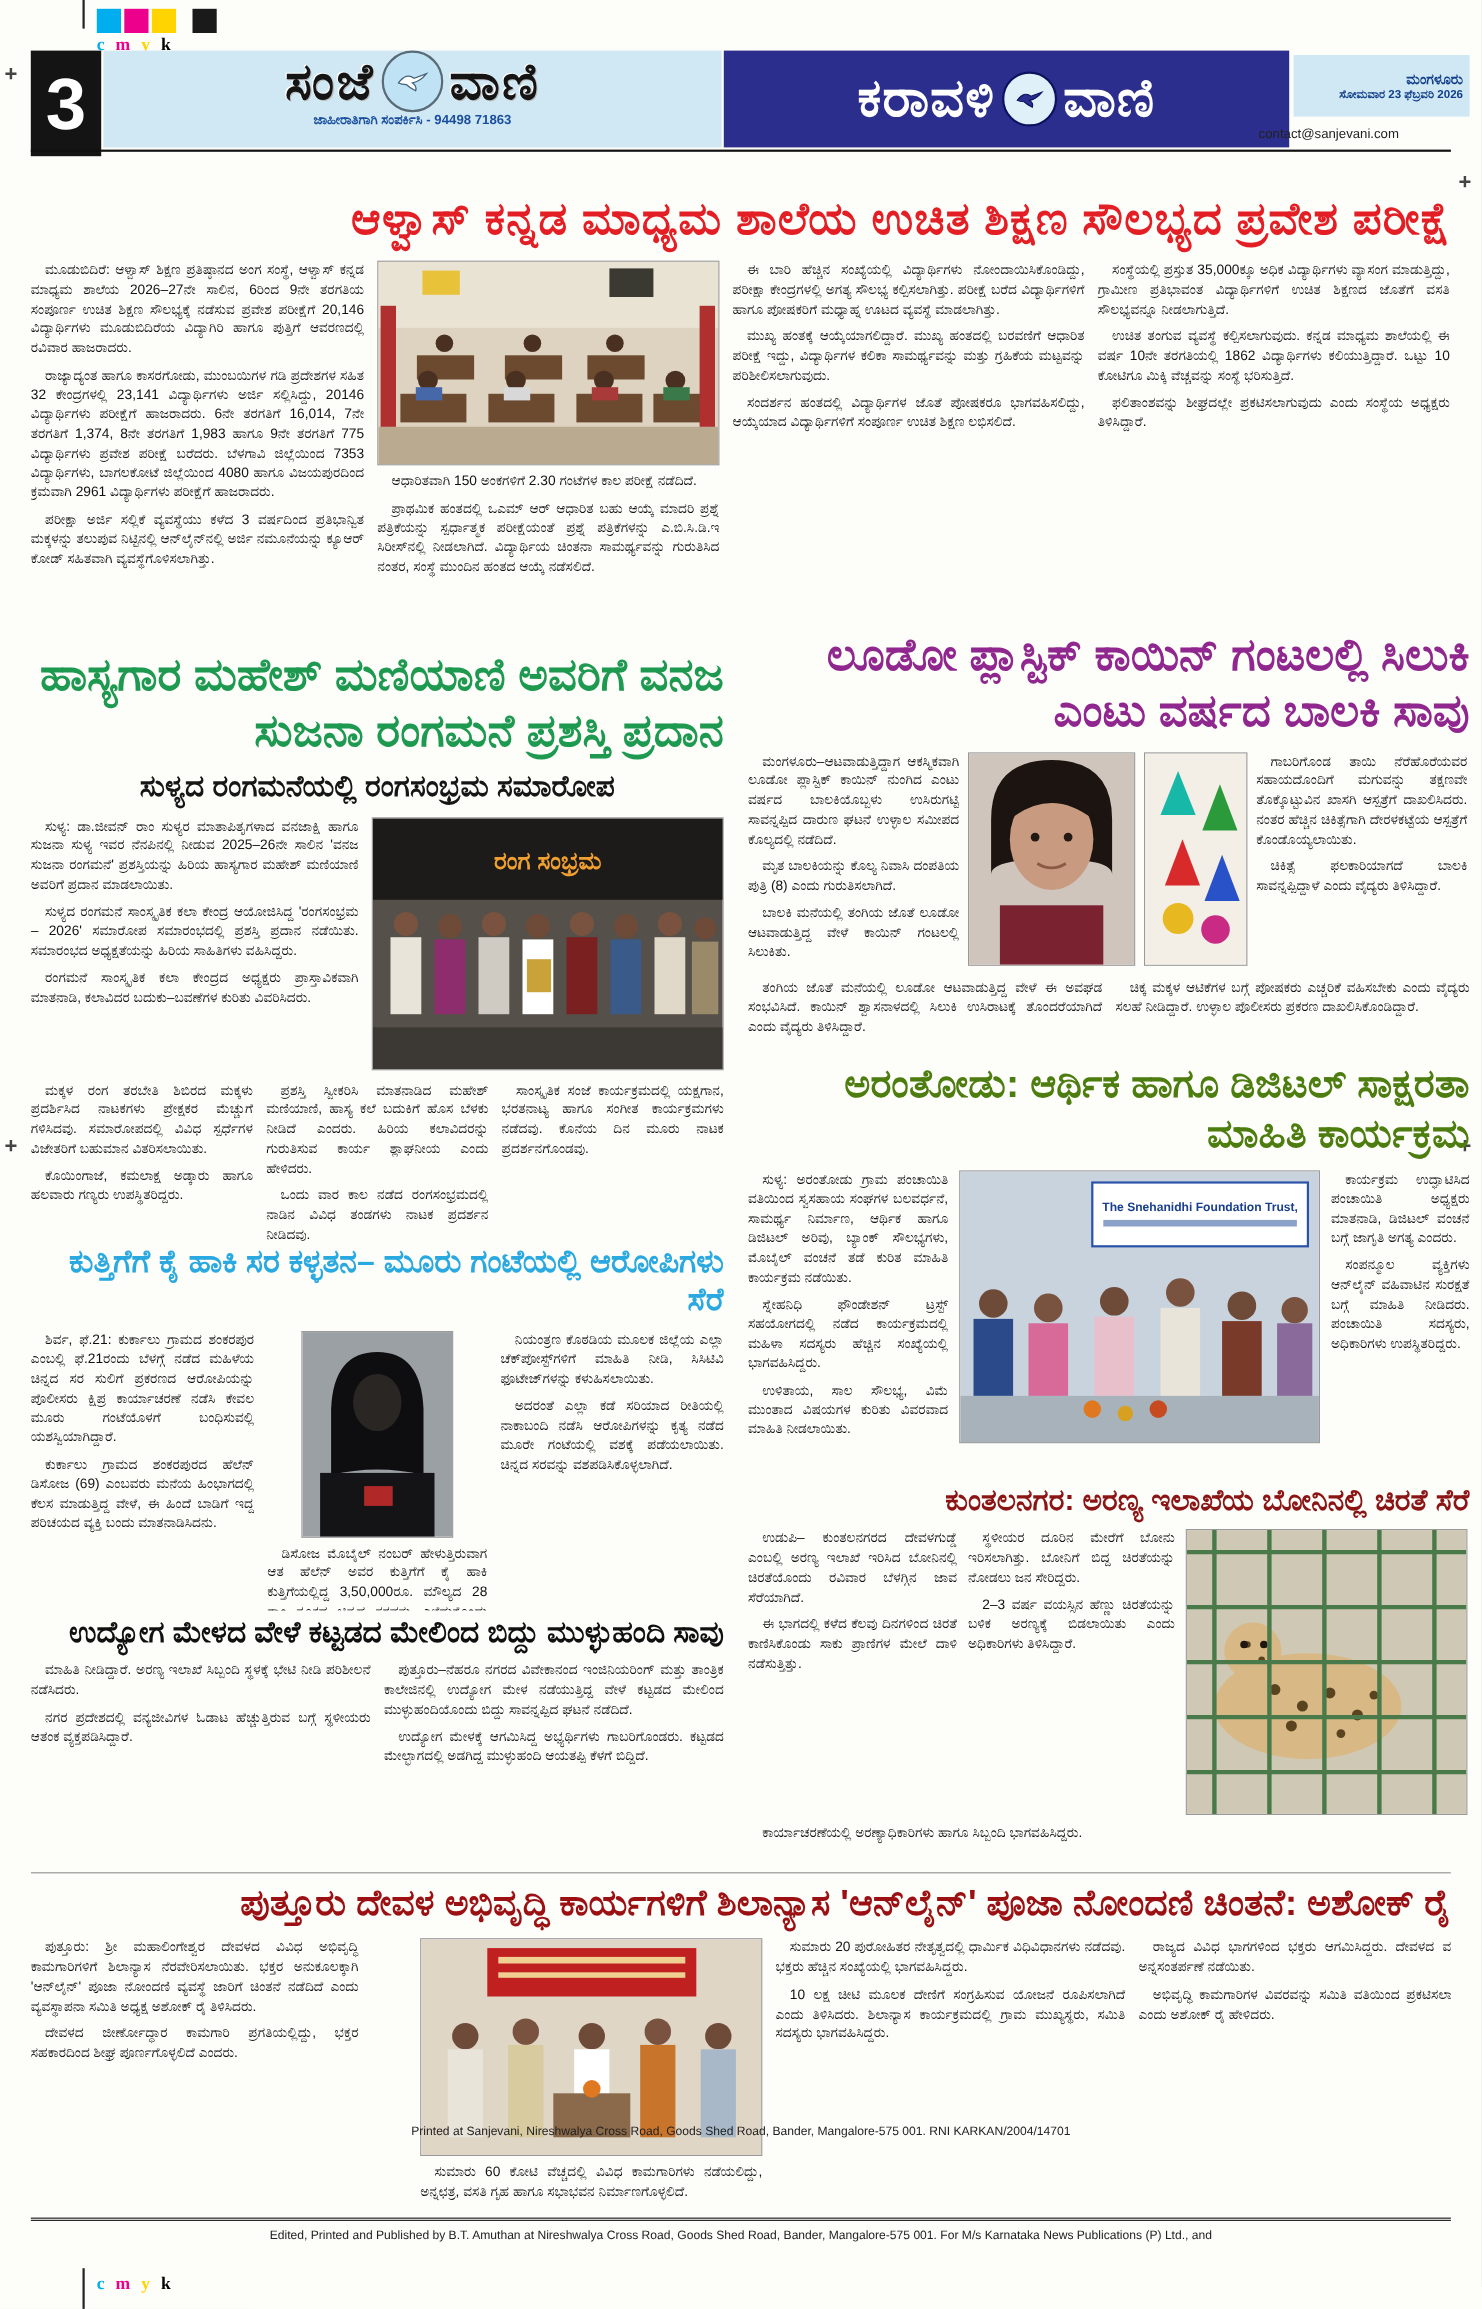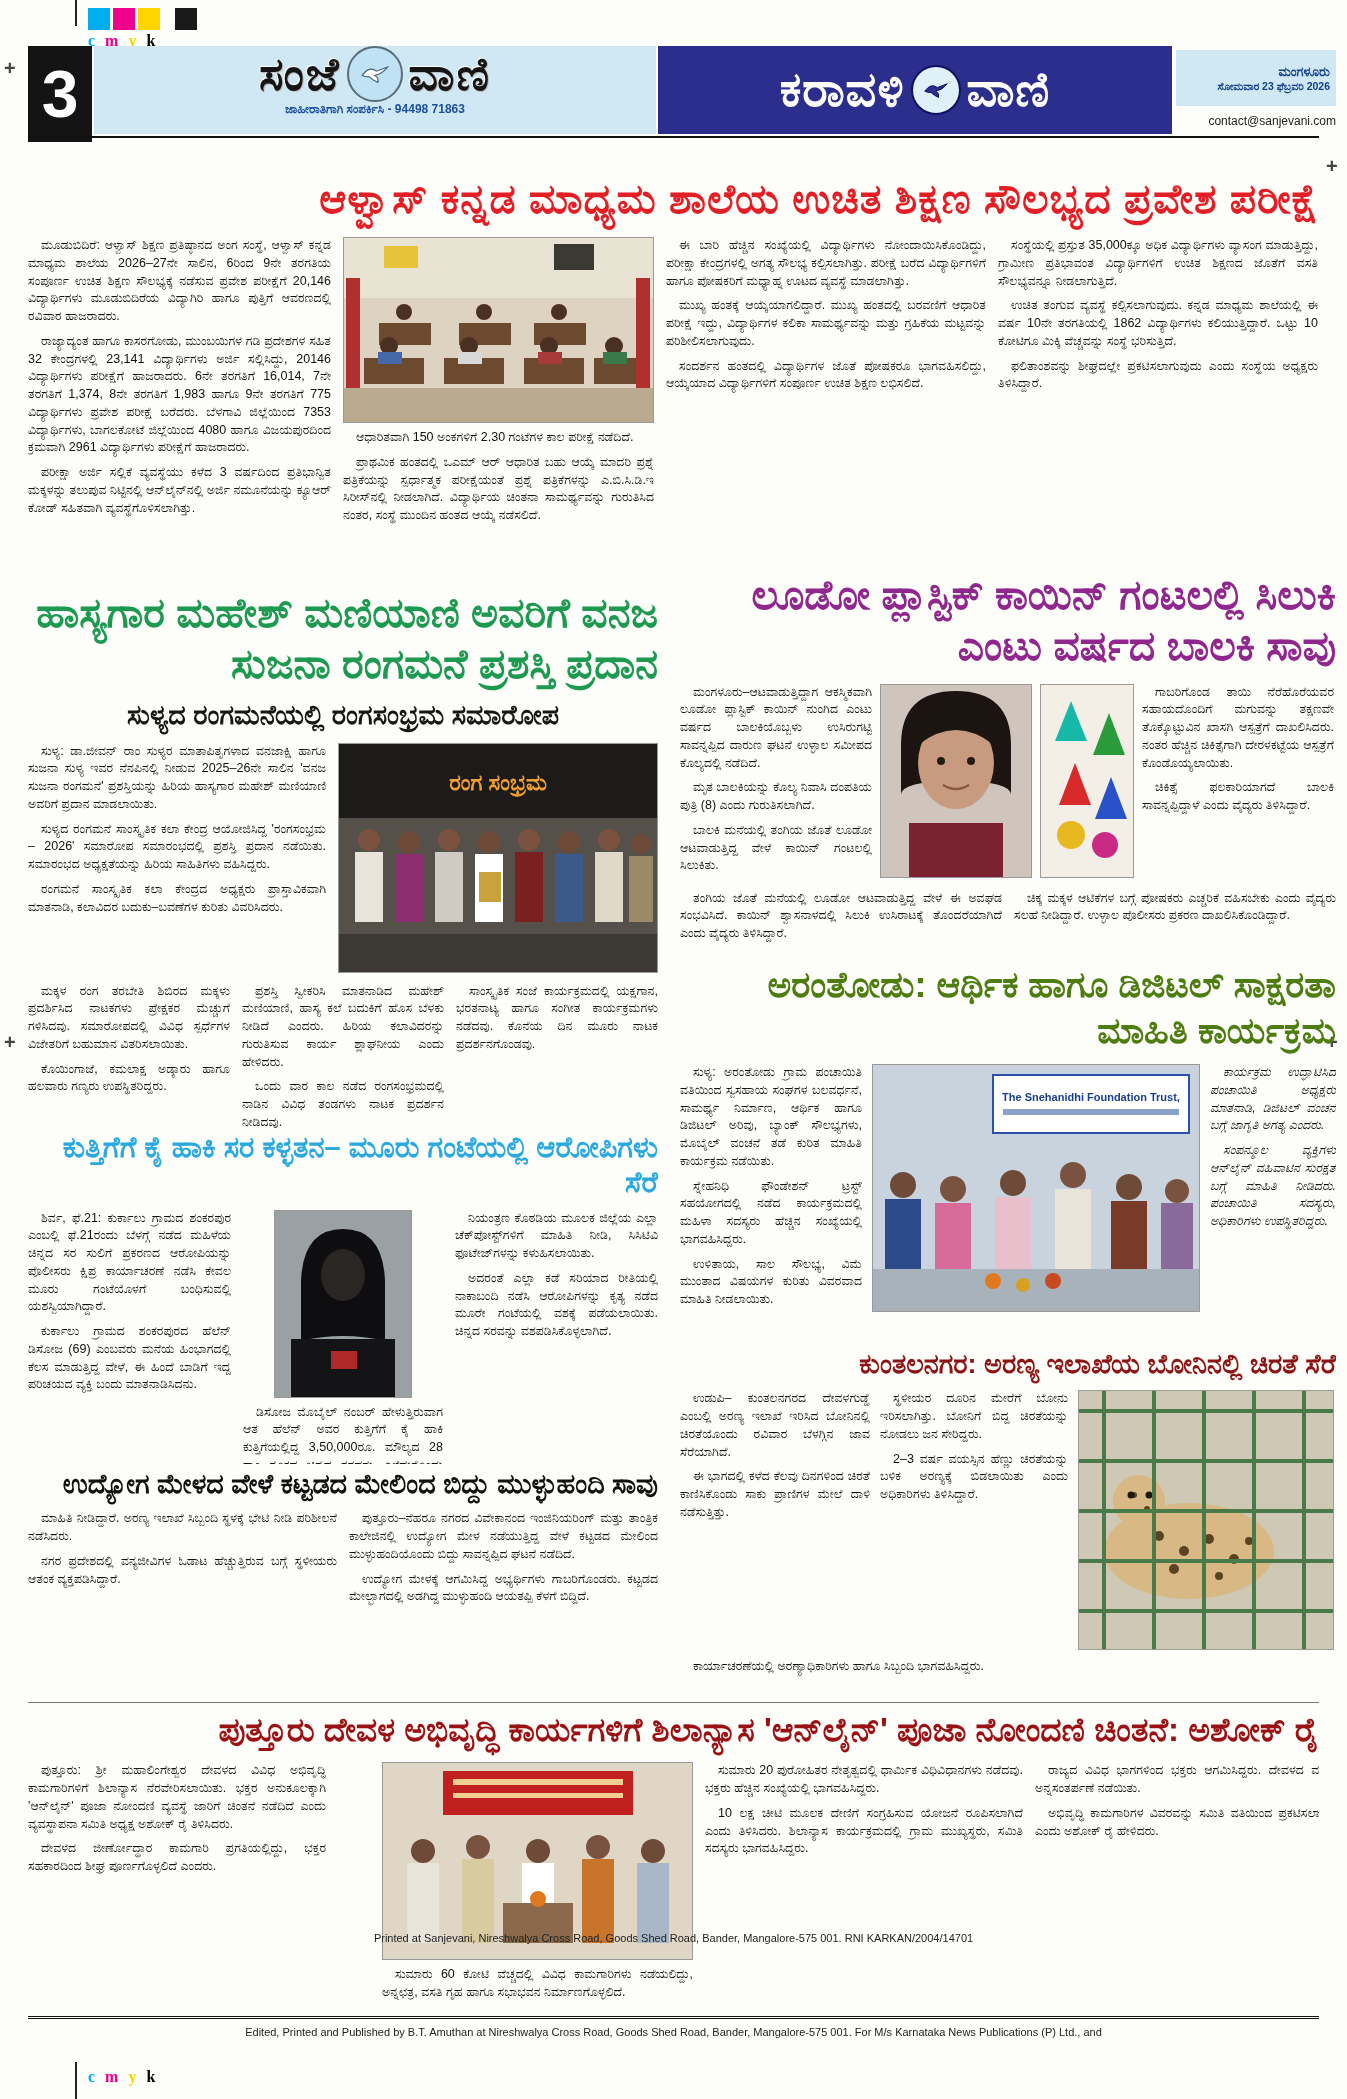--- a/index.html
+++ b/index.html
@@ -26,21 +26,21 @@
   .mast-sub{font-size:12px;font-weight:bold;color:#1b4f9e;margin-top:0px;}
   .edition{position:absolute;left:658px;top:46px;width:514px;height:88px;background:#2b2e8c;
            display:flex;align-items:center;justify-content:center;gap:6px;
            color:#fff;font-size:48px;font-weight:bold;letter-spacing:1px;}
   .logo-circle.small{width:46px;height:46px;background:#dff0f8;border-color:#0e1160;}
   .datebox{position:absolute;left:1176px;top:50px;width:160px;height:56px;background:#cfe8f4;
            display:flex;flex-direction:column;align-items:flex-end;justify-content:center;
            padding:0 6px;box-sizing:border-box;color:#123f8a;}
   .datebox .city{font-size:13px;font-weight:bold;}
   .datebox .dateline{font-size:10.5px;font-weight:bold;}
-  .contact{position:absolute;left:1080px;top:114px;width:256px;text-align:right;font-size:12px;color:#222;}
+  .contact{position:absolute;left:1080px;top:114px;width:256px;text-align:center;font-size:12px;color:#222;}
   .headrule{position:absolute;left:28px;top:136px;width:1291px;height:2px;background:#111;}
   
   .h{font-weight:bold;text-align:right;margin:0;}
   .h-red{color:#e31e24;font-size:41px;line-height:1.15;letter-spacing:1px;}
   .h-green{color:#1d9950;font-size:41px;line-height:1.24;}
   .h-purple{color:#90278e;font-size:41px;line-height:1.24;}
   .h-teal{color:#4d7c0f;font-size:36px;line-height:1.28;}
   .h-blue{color:#2aa9e0;font-size:29px;line-height:1.2;}
   .h-maroon{color:#8b1414;font-size:27px;line-height:1.2;}
   .h-darkred{color:#9b1113;font-size:33px;line-height:1.25;}
@@ -305,21 +305,21 @@
               <rect x="238" y="136" width="36" height="68" fill="#7a3a2a"></rect>
             <circle cx="304" cy="126" r="12" fill="#7a5340"></circle>
               <rect x="288" y="138" width="32" height="66" fill="#8a6a9a"></rect>
           </g>
           <rect x="0" y="204" width="326" height="42" fill="#a8b2ba"></rect>
           <circle cx="120" cy="216" r="8" fill="#e07820"></circle>
             <circle cx="150" cy="220" r="7" fill="#d8a020"></circle>
             <circle cx="180" cy="216" r="8" fill="#c84a20"></circle>
         </svg>
       </div>
-      <div class="col" style="flex:none;width:126px;font-style:italic;">
+      <div class="col" style="flex:none;width:126px;">
           <p class="para">ಕಾರ್ಯಕ್ರಮ ಉದ್ಘಾಟಿಸಿದ ಪಂಚಾಯಿತಿ ಅಧ್ಯಕ್ಷರು ಮಾತನಾಡಿ, ಡಿಜಿಟಲ್ ವಂಚನೆ ಬಗ್ಗೆ ಜಾಗೃತಿ ಅಗತ್ಯ ಎಂದರು.</p>
           <p class="para">ಸಂಪನ್ಮೂಲ ವ್ಯಕ್ತಿಗಳು ಆನ್‌ಲೈನ್ ವಹಿವಾಟಿನ ಸುರಕ್ಷತೆ ಬಗ್ಗೆ ಮಾಹಿತಿ ನೀಡಿದರು. ಪಂಚಾಯಿತಿ ಸದಸ್ಯರು, ಅಧಿಕಾರಿಗಳು ಉಪಸ್ಥಿತರಿದ್ದರು.</p>
         </div>
     </div>
   </div>
 
   <div class="sec" style="left:28px;top:1130px;width:630px;height:334px;">
     <h2 class="h h-blue">ಕುತ್ತಿಗೆಗೆ ಕೈ ಹಾಕಿ ಸರ ಕಳ್ಳತನ– ಮೂರು ಗಂಟೆಯಲ್ಲಿ ಆರೋಪಿಗಳು ಸೆರೆ</h2>
     <div class="row" style="margin-top:10px;height:288px;">
       <div class="col">

